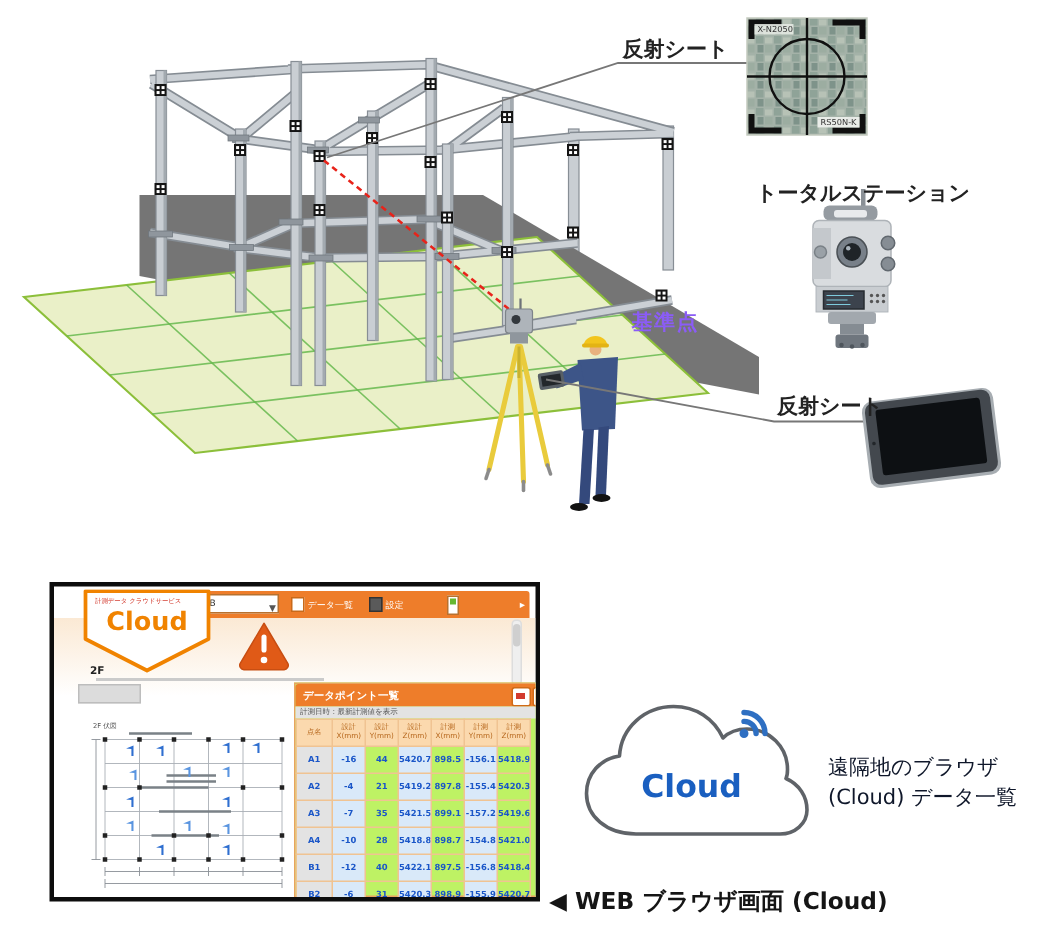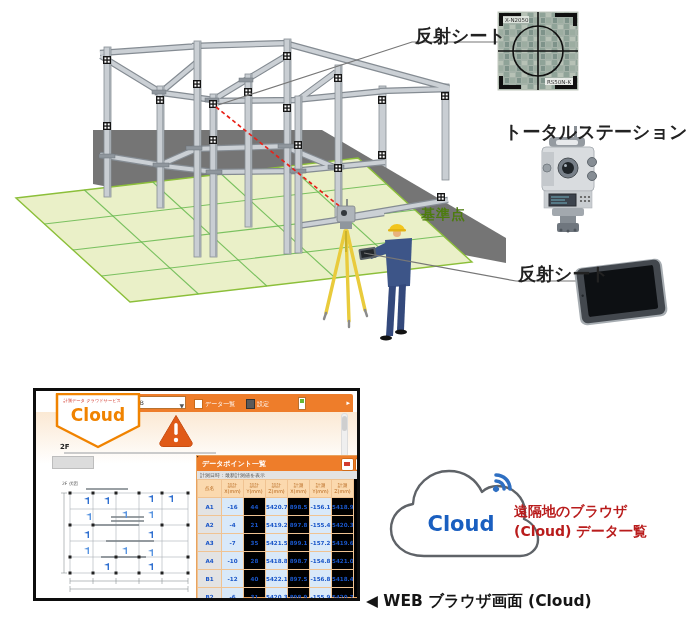--- a/index.html
+++ b/index.html
@@ -1,21 +1,21 @@
 <!DOCTYPE html>
 <html><head>
 <meta charset="utf-8">
 <style>
   html,body{margin:0;padding:0;background:#fff;}
   .canvas{position:relative;width:692px;height:619px;background:#fff;overflow:hidden;
           font-family:"DejaVu Sans","Liberation Sans",sans-serif;}
   .abs{position:absolute;}
   
-  .scene-label{position:absolute;font-size:18px;font-weight:600;color:#222;white-space:nowrap;}
-  .wall-label{position:absolute;font-size:14px;font-weight:bold;color:#4d7c0f;white-space:nowrap;letter-spacing:1px;}
+  .scene-label{position:absolute;font-size:14px;font-weight:600;color:#222;white-space:nowrap;}
+  .wall-label{position:absolute;font-size:14px;font-weight:bold;color:#8b5cf6;white-space:nowrap;letter-spacing:1px;}
   
   .browser-box{position:absolute;left:33px;top:388px;width:321px;height:207px;border:3px solid #0d0d0d;background:#fff;}
   .b-inner{position:absolute;inset:0;overflow:hidden;}
   .b-grad{position:absolute;left:0;top:21px;width:100%;height:52px;background:linear-gradient(#fbe9d4,#ffffff);}
   .obar{position:absolute;left:84px;top:3px;width:233px;height:18px;background:#ee7d2a;border-radius:2px 2px 0 0;}
   .oselect{position:absolute;left:4px;top:2px;width:62px;height:13px;background:#fff;border:1px solid #b8712f;
            font-size:6px;color:#333;line-height:12px;padding-left:3px;box-sizing:border-box;white-space:nowrap;overflow:hidden;}
   .oselect .arr{position:absolute;right:1px;top:3px;font-size:6px;color:#555;}
   .omenu{position:absolute;top:4px;height:11px;color:#fff;font-size:6px;line-height:11px;white-space:nowrap;}
   .omenu .mi{display:inline-block;width:7px;height:8px;background:#fff;border:1px solid #c96a1a;vertical-align:middle;margin-right:2px;}
@@ -28,34 +28,34 @@
   .badge .tagline{position:absolute;left:4px;top:5px;width:78px;font-size:5px;color:#cf2b1e;text-align:center;white-space:nowrap;transform:scale(.85);transform-origin:left top;}
   .badge .brand{position:absolute;left:0;top:12px;width:86px;text-align:center;font-size:17px;font-weight:bold;color:#f08300;}
   .warn{position:absolute;left:122px;top:24px;width:36px;height:33px;}
   .vscroll{position:absolute;left:305px;top:22px;width:5px;height:42px;background:#efefef;border:1px solid #ddd;border-radius:3px;}
   .vscroll .thumb{position:absolute;left:0;top:2px;width:100%;height:15px;background:#cfcfcf;border-radius:3px;}
   .floor-label{position:absolute;left:24px;top:52px;font-size:7px;font-weight:bold;color:#222;}
   .slider-line{position:absolute;left:28px;top:61px;width:152px;height:2px;background:#cbcbcb;}
   .chip{position:absolute;left:16px;top:65px;width:40px;height:11px;background:#dcdcdc;border:1px solid #bdbdbd;}
   .drawing{position:absolute;left:20px;top:86px;width:140px;height:118px;}
   
-  .panel{position:absolute;left:160px;top:64px;width:175px;height:143px;border:1px solid #e8a35f;box-sizing:border-box;background:#000000;}
+  .panel{position:absolute;left:160px;top:64px;width:175px;height:143px;border:1px solid #e8a35f;box-sizing:border-box;background:#bef264;}
   .panel-header{position:absolute;left:0;top:0;width:100%;height:15px;background:#ee7d2a;border-radius:2px 2px 0 0;}
   .panel-title{position:absolute;left:5px;top:3px;font-size:7px;color:#fff;font-weight:bold;white-space:nowrap;}
   .pbtn{position:absolute;top:2px;width:11px;height:11px;background:#fff;border:1px solid #d06a17;border-radius:2px;}
   .pbtn i{position:absolute;left:2px;top:3px;width:6px;height:4px;}
   .substrip{position:absolute;left:0;top:15px;width:100%;height:8px;background:#e3e3e3;font-size:5px;color:#555;line-height:8px;padding-left:3px;box-sizing:border-box;white-space:nowrap;overflow:hidden;}
   table.dtab{position:absolute;left:0;top:23px;width:157px;height:120px;border-collapse:collapse;table-layout:fixed;}
   table.dtab th,table.dtab td{border:1px solid #f0c392;padding:0;text-align:center;overflow:hidden;}
   table.dtab th{background:#fbd9ae;color:#b5651a;font-size:4.8px;font-weight:normal;line-height:1.25;height:17px;}
   table.dtab td{font-size:5.6px;font-weight:bold;color:#1a56c8;height:17px;}
   table.dtab td.rname{background:#e3e3e3;}
   table.dtab td.cb{background:#d9e9f9;}
   
-  .note{position:absolute;left:514px;font-size:14px;font-weight:bold;color:#b91c1c;white-space:nowrap;}
+  .note{position:absolute;left:552px;font-size:14px;font-weight:normal;color:#0f172a;white-space:nowrap;}
   .caption{position:absolute;left:366px;top:591px;font-size:15.5px;font-weight:bold;color:#151515;white-space:nowrap;}
 </style>
 </head>
 <body>
 
 <div class="canvas">
 
   <svg class="abs" style="left:0;top:0" width="692" height="372" viewBox="0 0 692 372">
     <defs>
       <g id="tgt">

